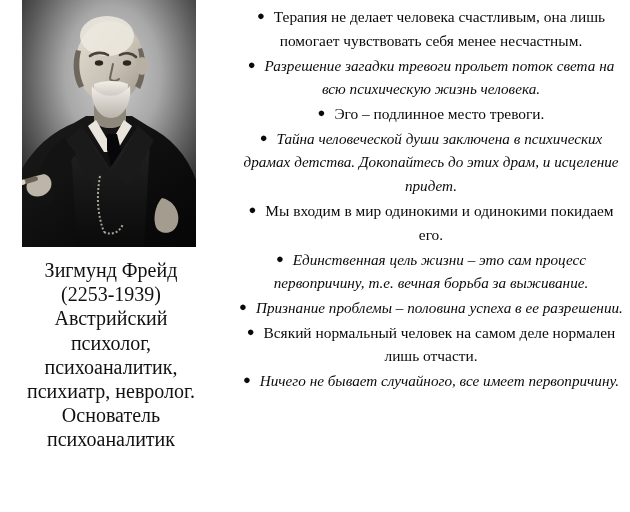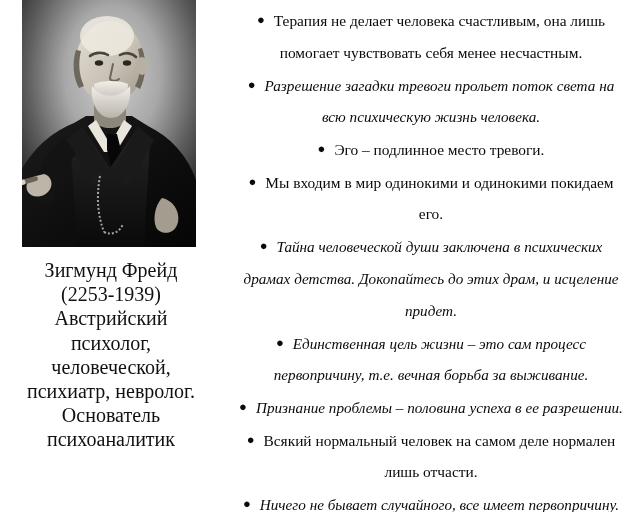--- a/index.html
+++ b/index.html
@@ -72,21 +72,21 @@
     width: 398px;
     height: 512px;
     padding-top: 4px;
     box-sizing: border-box;
   }
 
   .quote-item {
     position: relative;
     text-align: center;
     font-size: 15.4px;
-    line-height: 32px;
+    line-height: 24px;
     color: #0a0a0a;
     margin: 0;
     padding: 0 4px;
   }
   .quote-item.italic {
     font-style: italic;
     font-size: 15.2px;
   }
   .quote-bullet {
     font-style: normal;
@@ -183,32 +183,32 @@
         <rect x="0" y="0" width="174" height="247" fill="none"></rect>
         <rect x="0" y="0" width="174" height="247" fill="url(#bgGlow)" opacity="0"></rect>
       </svg>
     </div>
 
     <div id="portrait-caption">
         <span class="cap-line">Зигмунд Фрейд</span>
         <span class="cap-line">(2253-1939)</span>
         <span class="cap-line">Австрийский</span>
         <span class="cap-line">психолог,</span>
-        <span class="cap-line">человеческой,</span>
+        <span class="cap-line">психоаналитик,</span>
         <span class="cap-line">психиатр, невролог.</span>
         <span class="cap-line">Основатель</span>
         <span class="cap-line">психоаналитик</span>
       </div>
   </div>
 
   <div id="quotes-column">
       <p class="quote-item"><span class="quote-bullet">●</span><span>Терапия не делает человека счастливым, она лишь помогает чувствовать себя менее несчастным.</span></p>
       <p class="quote-item italic"><span class="quote-bullet">●</span><span>Разрешение загадки тревоги прольет поток света на всю психическую жизнь человека.</span></p>
       <p class="quote-item"><span class="quote-bullet">●</span><span>Эго – подлинное место тревоги.</span></p>
+      <p class="quote-item italic"><span class="quote-bullet">●</span><span>Тайна человеческой души заключена в психических драмах детства. Докопайтесь до этих драм, и исцеление придет.</span></p>
       <p class="quote-item"><span class="quote-bullet">●</span><span>Мы входим в мир одинокими и одинокими покидаем его.</span></p>
-      <p class="quote-item italic"><span class="quote-bullet">●</span><span>Тайна человеческой души заключена в психических драмах детства. Докопайтесь до этих драм, и исцеление придет.</span></p>
       <p class="quote-item italic"><span class="quote-bullet">●</span><span>Единственная цель жизни – это сам процесс первопричину, т.е. вечная борьба за выживание.</span></p>
       <p class="quote-item italic"><span class="quote-bullet">●</span><span>Признание проблемы – половина успеха в ее разрешении.</span></p>
       <p class="quote-item"><span class="quote-bullet">●</span><span>Всякий нормальный человек на самом деле нормален лишь отчасти.</span></p>
       <p class="quote-item italic"><span class="quote-bullet">●</span><span>Ничего не бывает случайного, все имеет первопричину.</span></p>
     </div>
 
 </div>
 
 </body></html>

